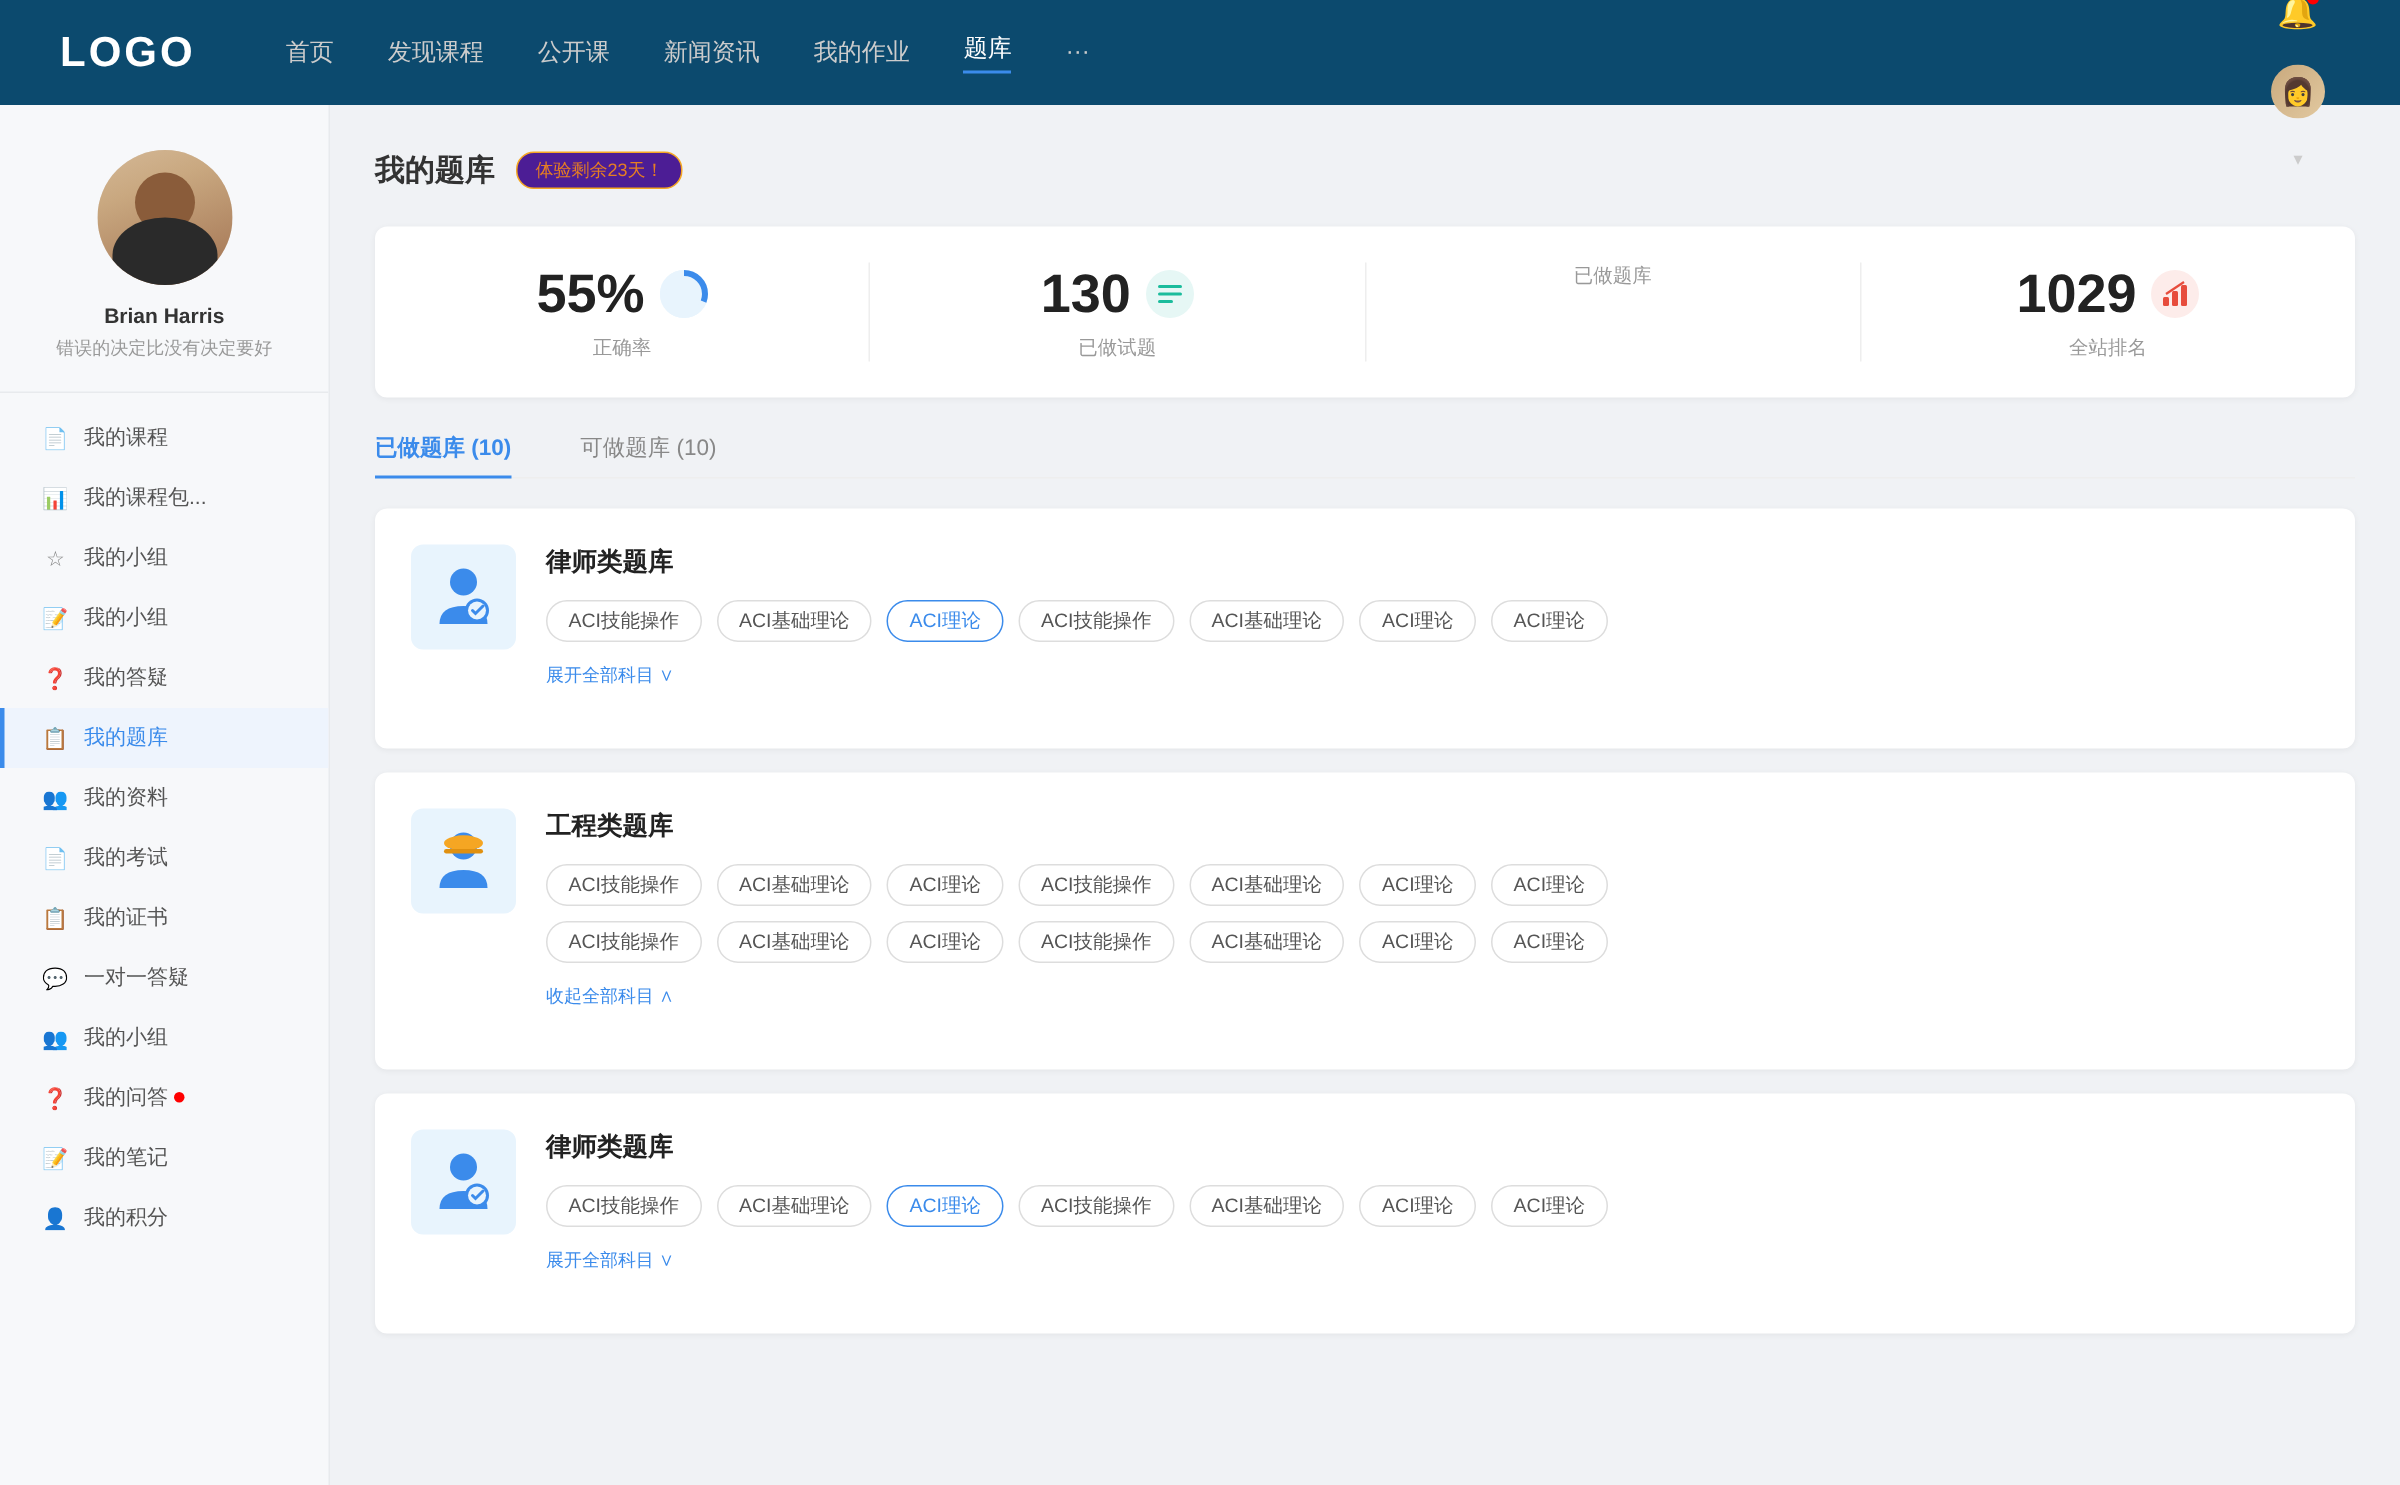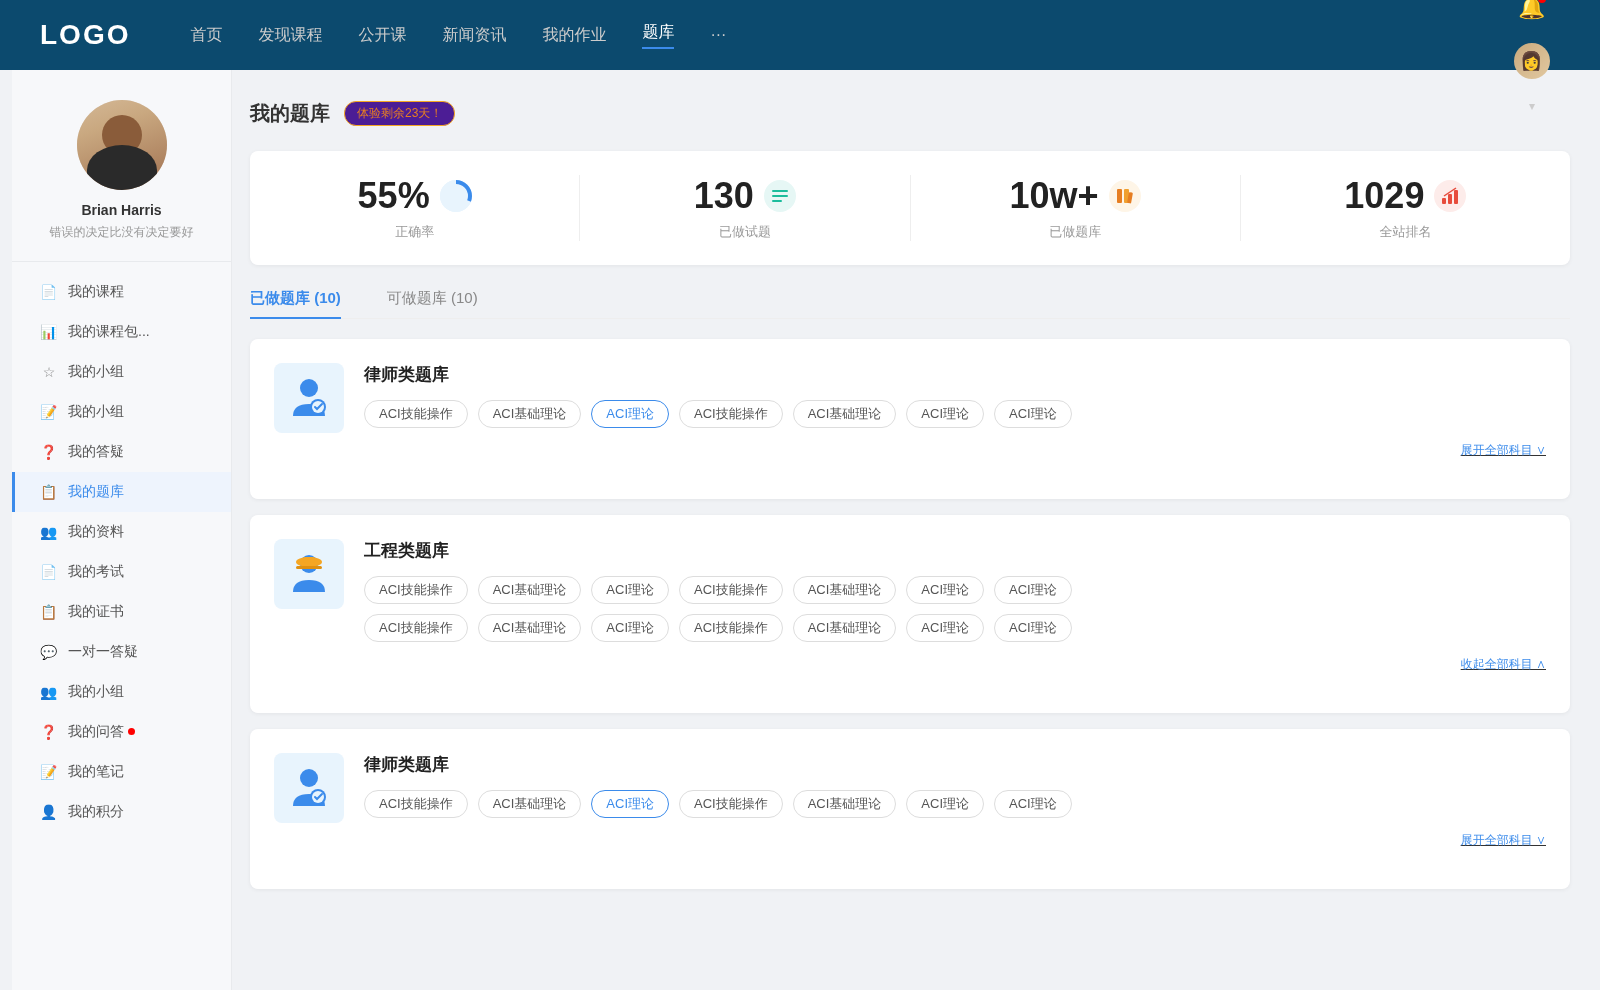--- a/index.html
+++ b/index.html
@@ -103,21 +103,21 @@
 
     
     .sidebar {
       width: 220px;
       background: #f7f8fa;
       border-right: 1px solid #e8eaed;
       padding: 30px 0;
       flex-shrink: 0;
       position: fixed;
       top: 70px;
-      left: 12px;
+      left: 0;
       bottom: 0;
       overflow-y: auto;
     }
     .profile-section {
       text-align: center;
       padding: 0 20px 20px;
       border-bottom: 1px solid #e8eaed;
       margin-bottom: 10px;
     }
     .profile-avatar {
@@ -376,23 +376,21 @@
       font-size: 12px;
       color: #3b8beb;
       cursor: pointer;
       margin-top: 4px;
       display: flex;
       align-items: center;
       gap: 3px;
     }
     .expand-row {
       display: flex;
-      justify-content: flex-end;
       margin-top: 10px;
-      text-decoration: underline;
     }
     .tags-section {
       flex: 1;
     }
     .tags-row-extra {
       display: flex;
       flex-wrap: wrap;
       gap: 10px;
       margin-top: 10px;
     }
@@ -540,30 +538,20 @@
             <svg width="20" height="20" viewBox="0 0 20 20">
               <rect x="2" y="4" width="16" height="2" rx="1" fill="#1abc9c"></rect>
               <rect x="2" y="9" width="16" height="2" rx="1" fill="#1abc9c"></rect>
               <rect x="2" y="14" width="10" height="2" rx="1" fill="#1abc9c"></rect>
             </svg>
           </div>
         </div>
         <div class="stat-label">已做试题</div>
       </div>
       <div class="stat-item">
-        <div class="stat-value-row">
-          <span class="stat-value">10w+</span>
-          <div class="stat-icon orange">
-            <svg width="20" height="20" viewBox="0 0 20 20">
-              <rect x="2" y="3" width="5" height="14" rx="1" fill="#e67e22"></rect>
-              <rect x="9" y="3" width="5" height="14" rx="1" fill="#f0a030"></rect>
-              <rect x="14" y="6" width="4" height="11" rx="1" fill="#e67e22" transform="rotate(10 14 6)"></rect>
-            </svg>
-          </div>
-        </div>
         <div class="stat-label">已做题库</div>
       </div>
       <div class="stat-item">
         <div class="stat-value-row">
           <span class="stat-value">1029</span>
           <div class="stat-icon red">
             <svg width="20" height="20" viewBox="0 0 20 20">
               <rect x="2" y="12" width="4" height="6" rx="1" fill="#e74c3c"></rect>
               <rect x="8" y="8" width="4" height="10" rx="1" fill="#e74c3c"></rect>
               <rect x="14" y="4" width="4" height="14" rx="1" fill="#e74c3c"></rect>

